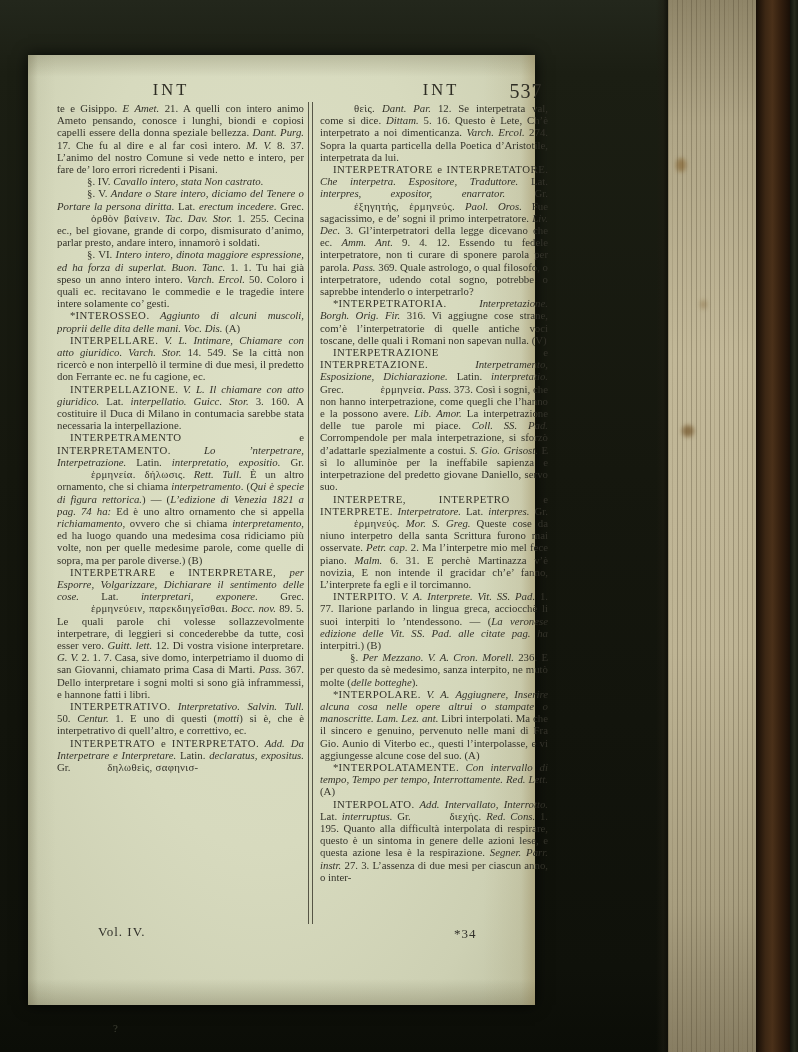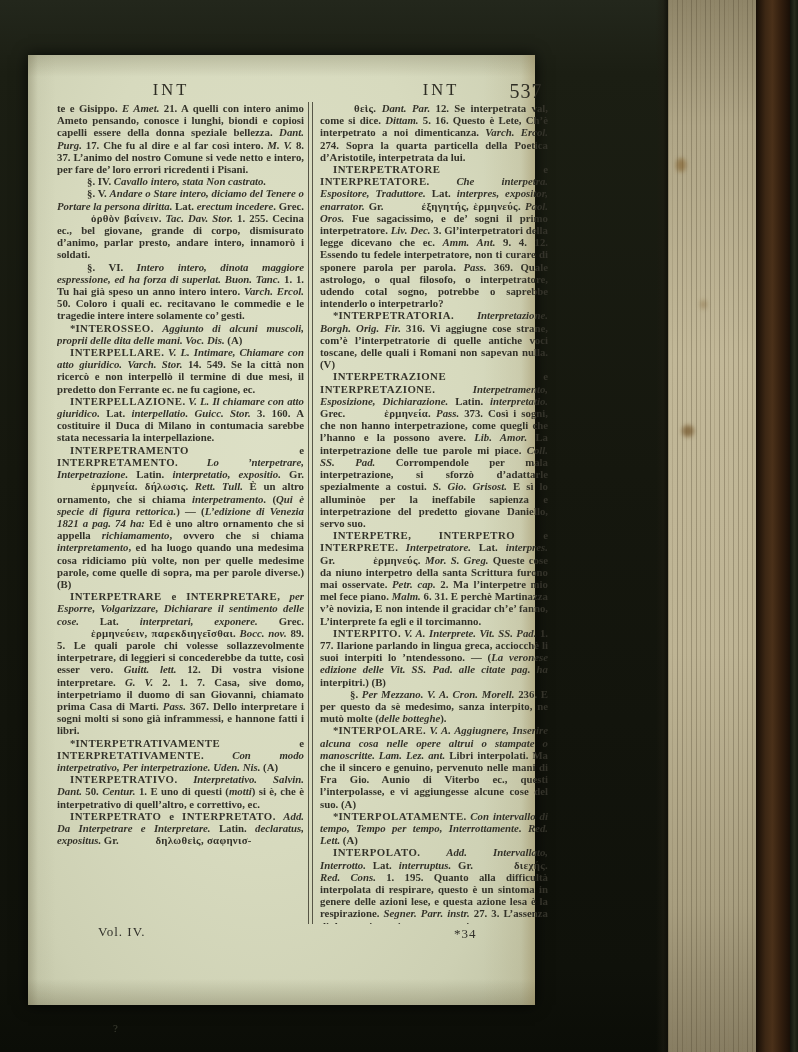--- a/index.html
+++ b/index.html
@@ -16,21 +16,21 @@
       radial-gradient(ellipse at 46% 38%,#dde0c6 0%,#d7dabe 52%,#cdd0b3 82%,#c0c3a5 100%);
     box-shadow:0 0 14px rgba(0,0,0,.75);color:#35342b;}
   
   .running-head{position:absolute;top:25px;left:0;width:100%;height:22px;font-size:16.5px;
     letter-spacing:3px;color:#2e2d24;}
   .rh-left{position:absolute;left:108px;width:70px;text-align:center;}
   .rh-right{position:absolute;left:378px;width:70px;text-align:center;}
   .rh-page{position:absolute;left:468px;width:60px;text-align:center;font-size:20px;letter-spacing:1px;}
   
   .col{position:absolute;top:47px;height:822px;overflow:hidden;text-align:justify;
-    font-size:10.8px;line-height:12.2px;color:#34332a;font-weight:bold;}
+    font-size:10.8px;line-height:12.2px;color:#34332a;}
   .col-left{left:29px;width:247px;}
   .col-right{left:292px;width:228px;}
   .col p{margin:0;padding:0;}
   .ind-entry{text-indent:13px;}
   .ind-section{text-indent:30px;}
   .ind-none{text-indent:0;}
   .run-i{font-style:italic;}
   .run-h{letter-spacing:.5px;}
   .run-g{letter-spacing:.3px;padding-left:34px;}
   .col-divider{position:absolute;left:280px;top:47px;width:3px;height:822px;
@@ -70,22 +70,21 @@
     <div class="col col-left" id="col-left">
         <p class="ind-none"><span class="run-r">te e Gisippo. </span><span class="run-i">E Amet.</span><span class="run-r"> 21. A quelli con intero animo Ameto pensando, conosce i lunghi, biondi e copiosi capelli essere della donna speziale bellezza. </span><span class="run-i">Dant. Purg.</span><span class="run-r"> 17. Che fu al dire e al far così intero. </span><span class="run-i">M. V.</span><span class="run-r"> 8. 37. L’animo del nostro Comune si vede netto e intero, per fare de’ loro errori ricredenti i Pisani.</span></p>
         <p class="ind-section"><span class="run-r">§. IV. </span><span class="run-i">Cavallo intero, stata Non castrato.</span></p>
         <p class="ind-section"><span class="run-r">§. V. </span><span class="run-i">Andare o Stare intero, diciamo del Tenere o Portare la persona diritta.</span><span class="run-r"> Lat. </span><span class="run-i">erectum incedere</span><span class="run-r">. Grec. </span><span class="run-g">ὀρθὸν βαίνειν</span><span class="run-r">. </span><span class="run-i">Tac. Dav. Stor.</span><span class="run-r"> 1. 255. Cecina ec., bel giovane, grande di corpo, dismisurato d’animo, parlar presto, andare intero, innamorò i soldati.</span></p>
         <p class="ind-section"><span class="run-r">§. VI. </span><span class="run-i">Intero intero, dinota maggiore espressione, ed ha forza di superlat. Buon. Tanc.</span><span class="run-r"> 1. 1. Tu hai già speso un anno intero intero. </span><span class="run-i">Varch. Ercol.</span><span class="run-r"> 50. Coloro i quali ec. recitavano le commedie e le tragedie intere intere solamente co’ gesti.</span></p>
         <p class="ind-entry"><span class="run-r">*</span><span class="run-h">INTEROSSEO</span><span class="run-r">. </span><span class="run-i">Aggiunto di alcuni muscoli, proprii delle dita delle mani. Voc. Dis.</span><span class="run-r"> (A)</span></p>
         <p class="ind-entry"><span class="run-h">INTERPELLARE</span><span class="run-r">. </span><span class="run-i">V. L. Intimare, Chiamare con atto giuridico. Varch. Stor.</span><span class="run-r"> 14. 549. Se la città non ricercò e non interpellò il termine di due mesi, il predetto don Ferrante ec. ne fu cagione, ec.</span></p>
         <p class="ind-entry"><span class="run-h">INTERPELLAZIONE</span><span class="run-r">. </span><span class="run-i">V. L. Il chiamare con atto giuridico.</span><span class="run-r"> Lat. </span><span class="run-i">interpellatio. Guicc. Stor.</span><span class="run-r"> 3. 160. A costituire il Duca di Milano in contumacia sarebbe stata necessaria la interpellazione.</span></p>
         <p class="ind-entry"><span class="run-h">INTERPETRAMENTO</span><span class="run-r"> e </span><span class="run-h">INTERPRETAMENTO</span><span class="run-r">. </span><span class="run-i">Lo ’nterpetrare, Interpetrazione.</span><span class="run-r"> Latin. </span><span class="run-i">interpretatio, expositio.</span><span class="run-r"> Gr. </span><span class="run-g">ἑρμηνεία. δήλωσις</span><span class="run-r">. </span><span class="run-i">Rett. Tull.</span><span class="run-r"> È un altro ornamento, che si chiama </span><span class="run-i">interpetramento</span><span class="run-r">. (</span><span class="run-i">Qui è specie di figura rettorica.</span><span class="run-r">) — (</span><span class="run-i">L’edizione di Venezia 1821 a pag. 74 ha:</span><span class="run-r"> Ed è uno altro ornamento che si appella </span><span class="run-i">richiamamento</span><span class="run-r">, ovvero che si chiama </span><span class="run-i">interpretamento</span><span class="run-r">, ed ha luogo quando una medesima cosa ridiciamo più volte, non per quelle medesime parole, come quelle di sopra, ma per parole diverse.) (B)</span></p>
         <p class="ind-entry"><span class="run-h">INTERPETRARE</span><span class="run-r"> e </span><span class="run-h">INTERPRETARE</span><span class="run-r">, </span><span class="run-i">per Esporre, Volgarizzare, Dichiarare il sentimento delle cose.</span><span class="run-r"> Lat. </span><span class="run-i">interpretari, exponere.</span><span class="run-r"> Grec. </span><span class="run-g">ἑρμηνεύειν, παρεκδιηγεῖσθαι</span><span class="run-r">. </span><span class="run-i">Bocc. nov.</span><span class="run-r"> 89. 5. Le quali parole chi volesse sollazzevolmente interpetrare, di leggieri si concederebbe da tutte, così esser vero. </span><span class="run-i">Guitt. lett.</span><span class="run-r"> 12. Di vostra visione interpretare. </span><span class="run-i">G. V.</span><span class="run-r"> 2. 1. 7. Casa, sive domo, interpetriamo il duomo di san Giovanni, chiamato prima Casa di Marti. </span><span class="run-i">Pass.</span><span class="run-r"> 367. Dello interpretare i sogni molti si sono già inframmessi, e hannone fatti i libri.</span></p>
-        <p class="ind-entry"><span class="run-r">*</span><span class="run-h">INTERPETRATIVAMENTE</span><span class="run-r"> e </span><span class="run-h">INTERPRETATIVAMENTE</span><span class="run-r">. </span><span class="run-i">Con modo interpetrativo, Per interpetrazione. Uden. Nis.</span><span class="run-r"> (A)</span></p>
-        <p class="ind-entry"><span class="run-h">INTERPETRATIVO</span><span class="run-r">. </span><span class="run-i">Interpretativo. Salvin. Dant.</span><span class="run-r"> 50. </span><span class="run-i">Centur.</span><span class="run-r"> 1. E uno di questi (</span><span class="run-i">motti</span><span class="run-r">) si è, che è interpetrativo di quell’altro, e correttivo, ec.</span></p>
+        <p class="ind-entry"><span class="run-h">INTERPETRATIVO</span><span class="run-r">. </span><span class="run-i">Interpretativo. Salvin. Tull.</span><span class="run-r"> 50. </span><span class="run-i">Centur.</span><span class="run-r"> 1. E uno di questi (</span><span class="run-i">motti</span><span class="run-r">) si è, che è interpetrativo di quell’altro, e correttivo, ec.</span></p>
         <p class="ind-entry"><span class="run-h">INTERPETRATO</span><span class="run-r"> e </span><span class="run-h">INTERPRETATO</span><span class="run-r">. </span><span class="run-i">Add. Da Interpetrare e Interpretare.</span><span class="run-r"> Latin. </span><span class="run-i">declaratus, expositus.</span><span class="run-r"> Gr. </span><span class="run-g">δηλωθεὶς, σαφηνισ-</span></p>
       </div>
     <div class="col-divider"></div>
     <div class="col col-right" id="col-right">
         <p class="ind-none"><span class="run-g">θεὶς.</span><span class="run-r"> </span><span class="run-i">Dant. Par.</span><span class="run-r"> 12. Se interpetrata val, come si dice. </span><span class="run-i">Dittam.</span><span class="run-r"> 5. 16. Questo è Lete, Ch’è interpetrato a noi dimenticanza. </span><span class="run-i">Varch. Ercol.</span><span class="run-r"> 274. Sopra la quarta particella della Poetica d’Aristotile, interpetrata da lui.</span></p>
         <p class="ind-entry"><span class="run-h">INTERPETRATORE</span><span class="run-r"> e </span><span class="run-h">INTERPRETATORE</span><span class="run-r">. </span><span class="run-i">Che interpetra. Espositore, Traduttore.</span><span class="run-r"> Lat. </span><span class="run-i">interpres, expositor, enarrator.</span><span class="run-r"> Gr. </span><span class="run-g">ἐξηγητής, ἑρμηνεύς.</span><span class="run-r"> </span><span class="run-i">Paol. Oros.</span><span class="run-r"> Fue sagacissimo, e de’ sogni il primo interpetratore. </span><span class="run-i">Liv. Dec.</span><span class="run-r"> 3. Gl’interpetratori della legge dicevano che ec. </span><span class="run-i">Amm. Ant.</span><span class="run-r"> 9. 4. 12. Essendo tu fedele interpetratore, non ti curare di sponere parola per parola. </span><span class="run-i">Pass.</span><span class="run-r"> 369. Quale astrologo, o qual filosofo, o interpetratore, udendo cotal sogno, potrebbe o saprebbe intenderlo o interpetrarlo?</span></p>
         <p class="ind-entry"><span class="run-r">*</span><span class="run-h">INTERPETRATORIA</span><span class="run-r">. </span><span class="run-i">Interpretazione. Borgh. Orig. Fir.</span><span class="run-r"> 316. Vi aggiugne cose strane, com’è l’interpetratorie di quelle antiche voci toscane, delle quali i Romani non sapevan nulla. (V)</span></p>
         <p class="ind-entry"><span class="run-h">INTERPETRAZIONE</span><span class="run-r"> e </span><span class="run-h">INTERPRETAZIONE</span><span class="run-r">. </span><span class="run-i">Interpetramento, Esposizione, Dichiarazione.</span><span class="run-r"> Latin. </span><span class="run-i">interpretatio.</span><span class="run-r"> Grec. </span><span class="run-g">ἑρμηνεία.</span><span class="run-r"> </span><span class="run-i">Pass.</span><span class="run-r"> 373. Così i sogni, che non hanno interpetrazione, come quegli che l’hanno e la possono avere. </span><span class="run-i">Lib. Amor.</span><span class="run-r"> La interpetrazione delle tue parole mi piace. </span><span class="run-i">Coll. SS. Pad.</span><span class="run-r"> Corrompendole per mala interpetrazione, si sforzò d’adattarle spezialmente a costui. </span><span class="run-i">S. Gio. Grisost.</span><span class="run-r"> E sì lo alluminòe per la ineffabile sapienza e interpetrazione del predetto giovane Daniello, servo suo.</span></p>
         <p class="ind-entry"><span class="run-h">INTERPETRE</span><span class="run-r">, </span><span class="run-h">INTERPETRO</span><span class="run-r"> e </span><span class="run-h">INTERPRETE</span><span class="run-r">. </span><span class="run-i">Interpetratore.</span><span class="run-r"> Lat. </span><span class="run-i">interpres.</span><span class="run-r"> Gr. </span><span class="run-g">ἑρμηνεύς.</span><span class="run-r"> </span><span class="run-i">Mor. S. Greg.</span><span class="run-r"> Queste cose da niuno interpetro della santa Scrittura furono mai osservate. </span><span class="run-i">Petr. cap.</span><span class="run-r"> 2. Ma l’interpetre mio mel fece piano. </span><span class="run-i">Malm.</span><span class="run-r"> 6. 31. E perchè Martinazza v’è novizia, E non intende il gracidar ch’e’ fanno, L’interprete fa egli e il torcimanno.</span></p>
         <p class="ind-entry"><span class="run-h">INTERPITO</span><span class="run-r">. </span><span class="run-i">V. A. Interprete. Vit. SS. Pad.</span><span class="run-r"> 1. 77. Ilarione parlando in lingua greca, acciocchè li suoi interpiti lo ’ntendessono. — (</span><span class="run-i">La veronese edizione delle Vit. SS. Pad. alle citate pag. ha</span><span class="run-r"> interpitri.) (B)</span></p>

